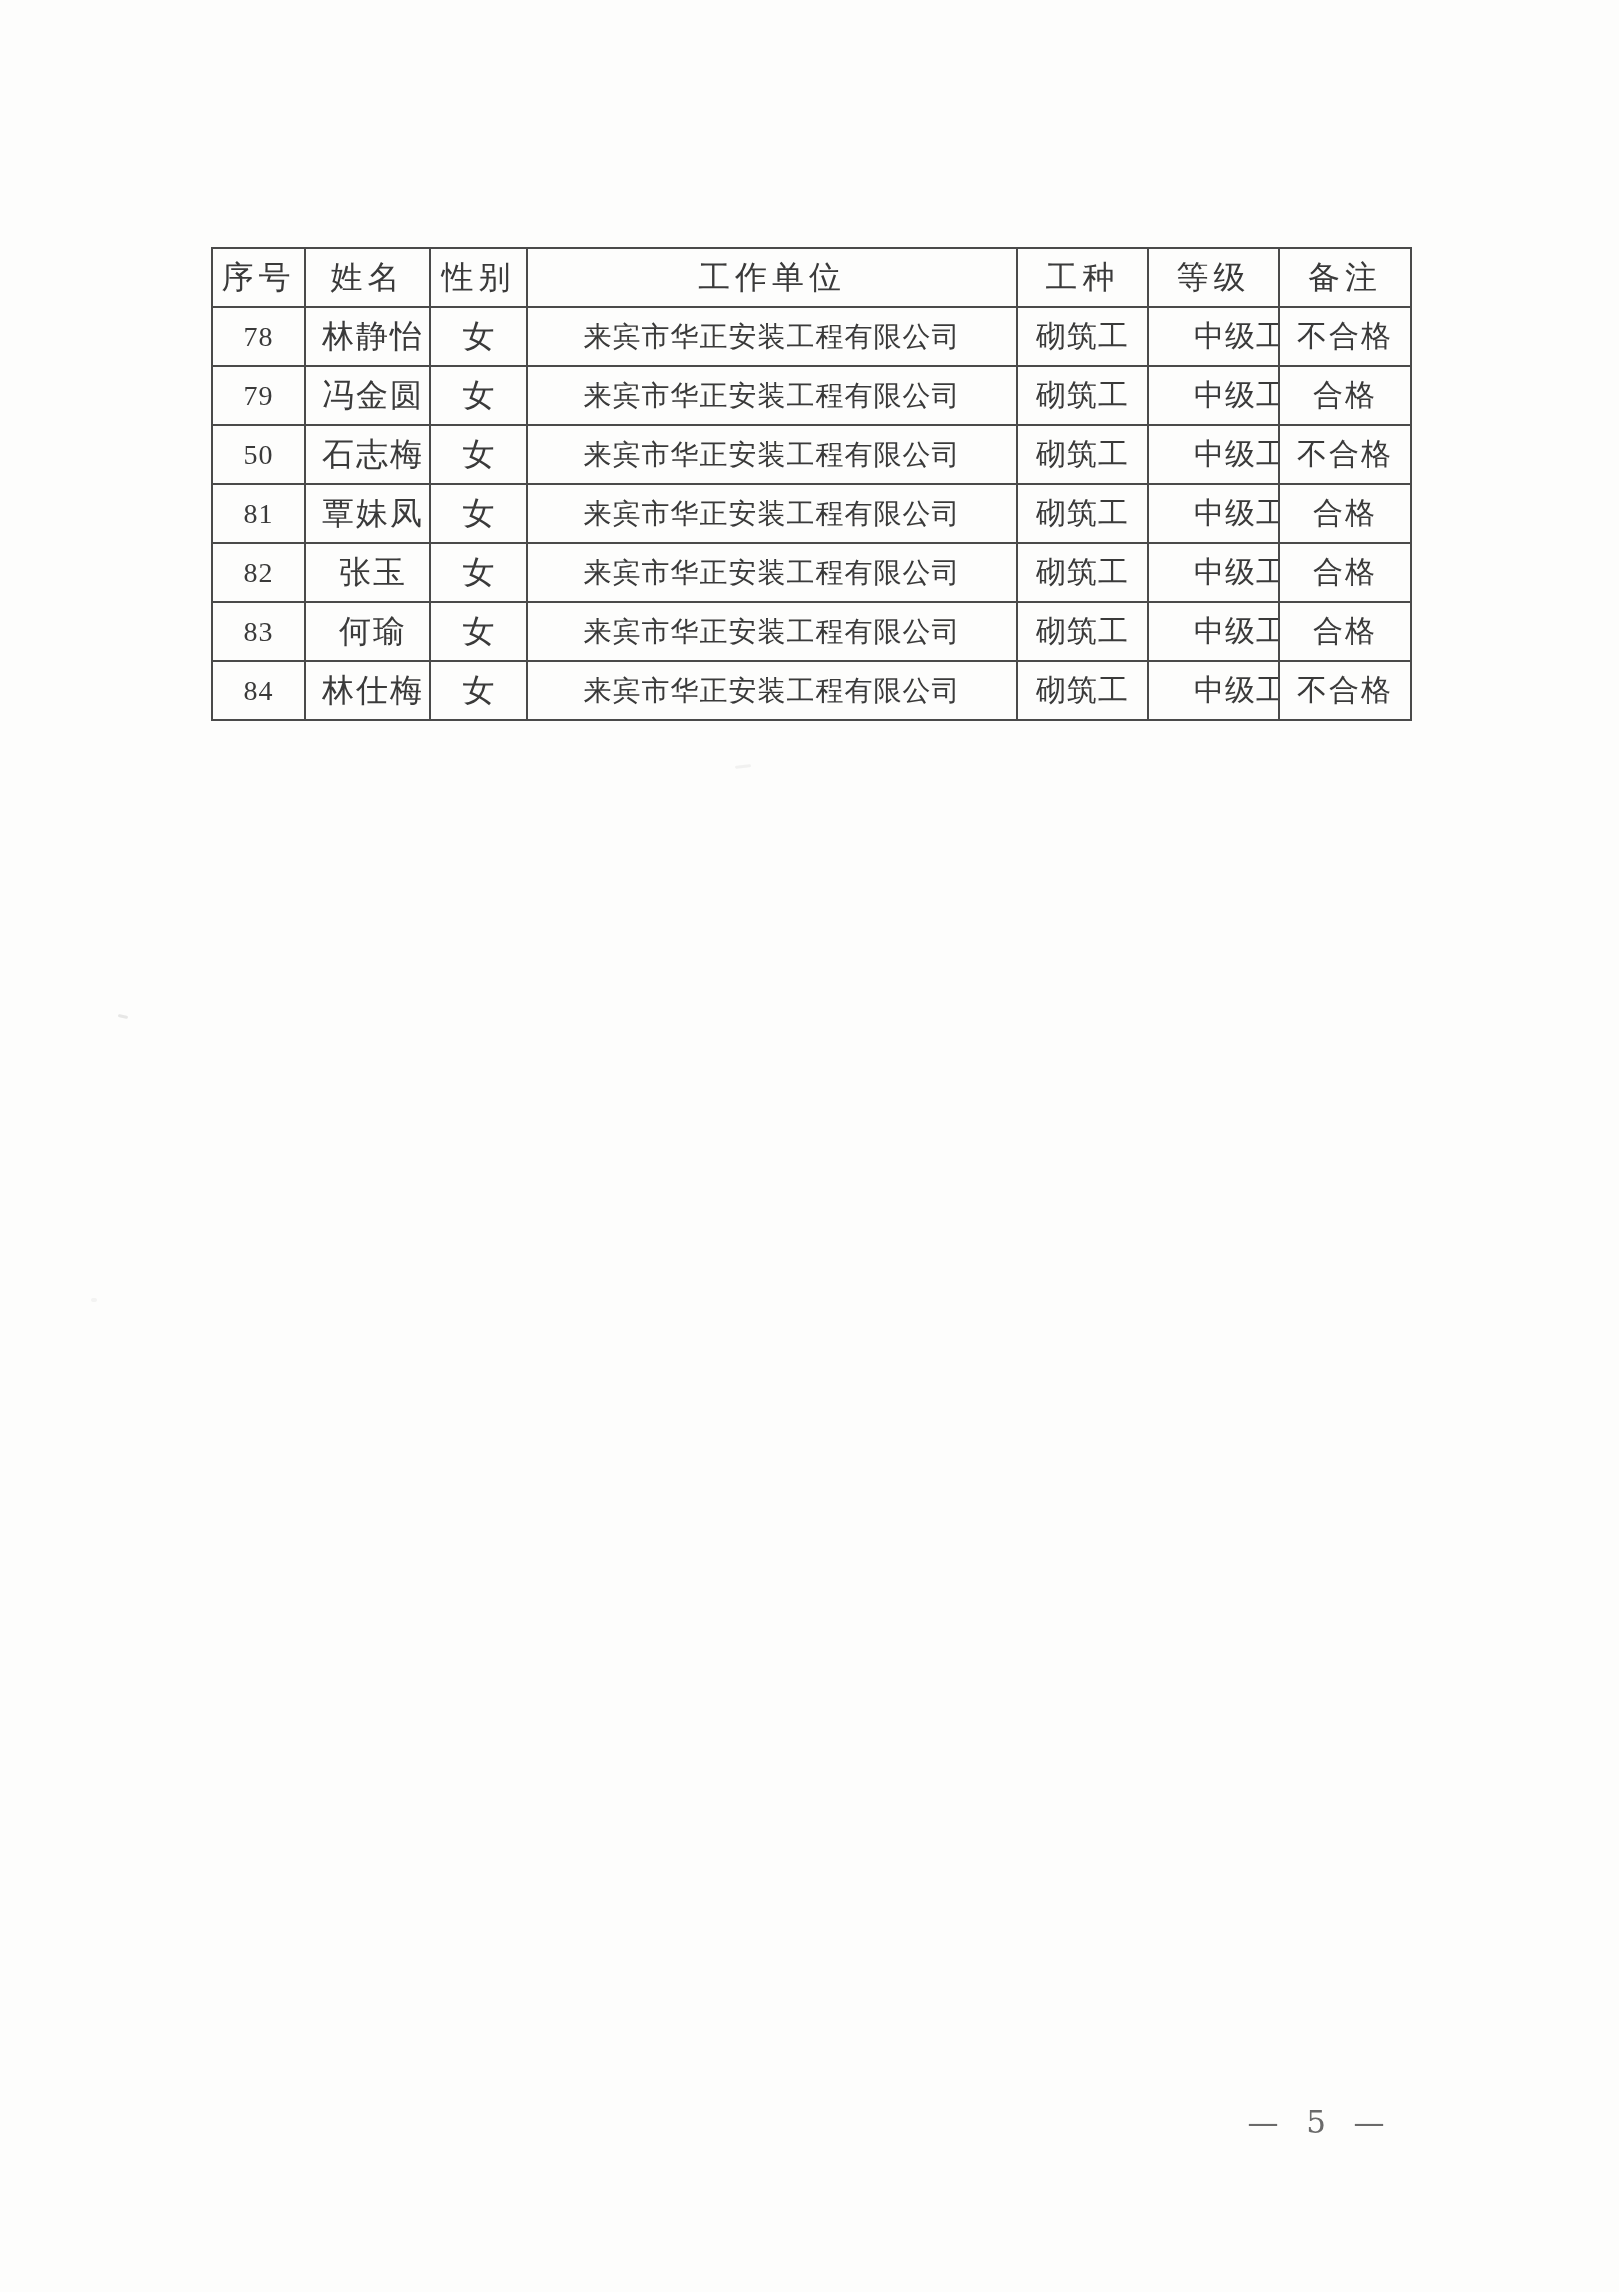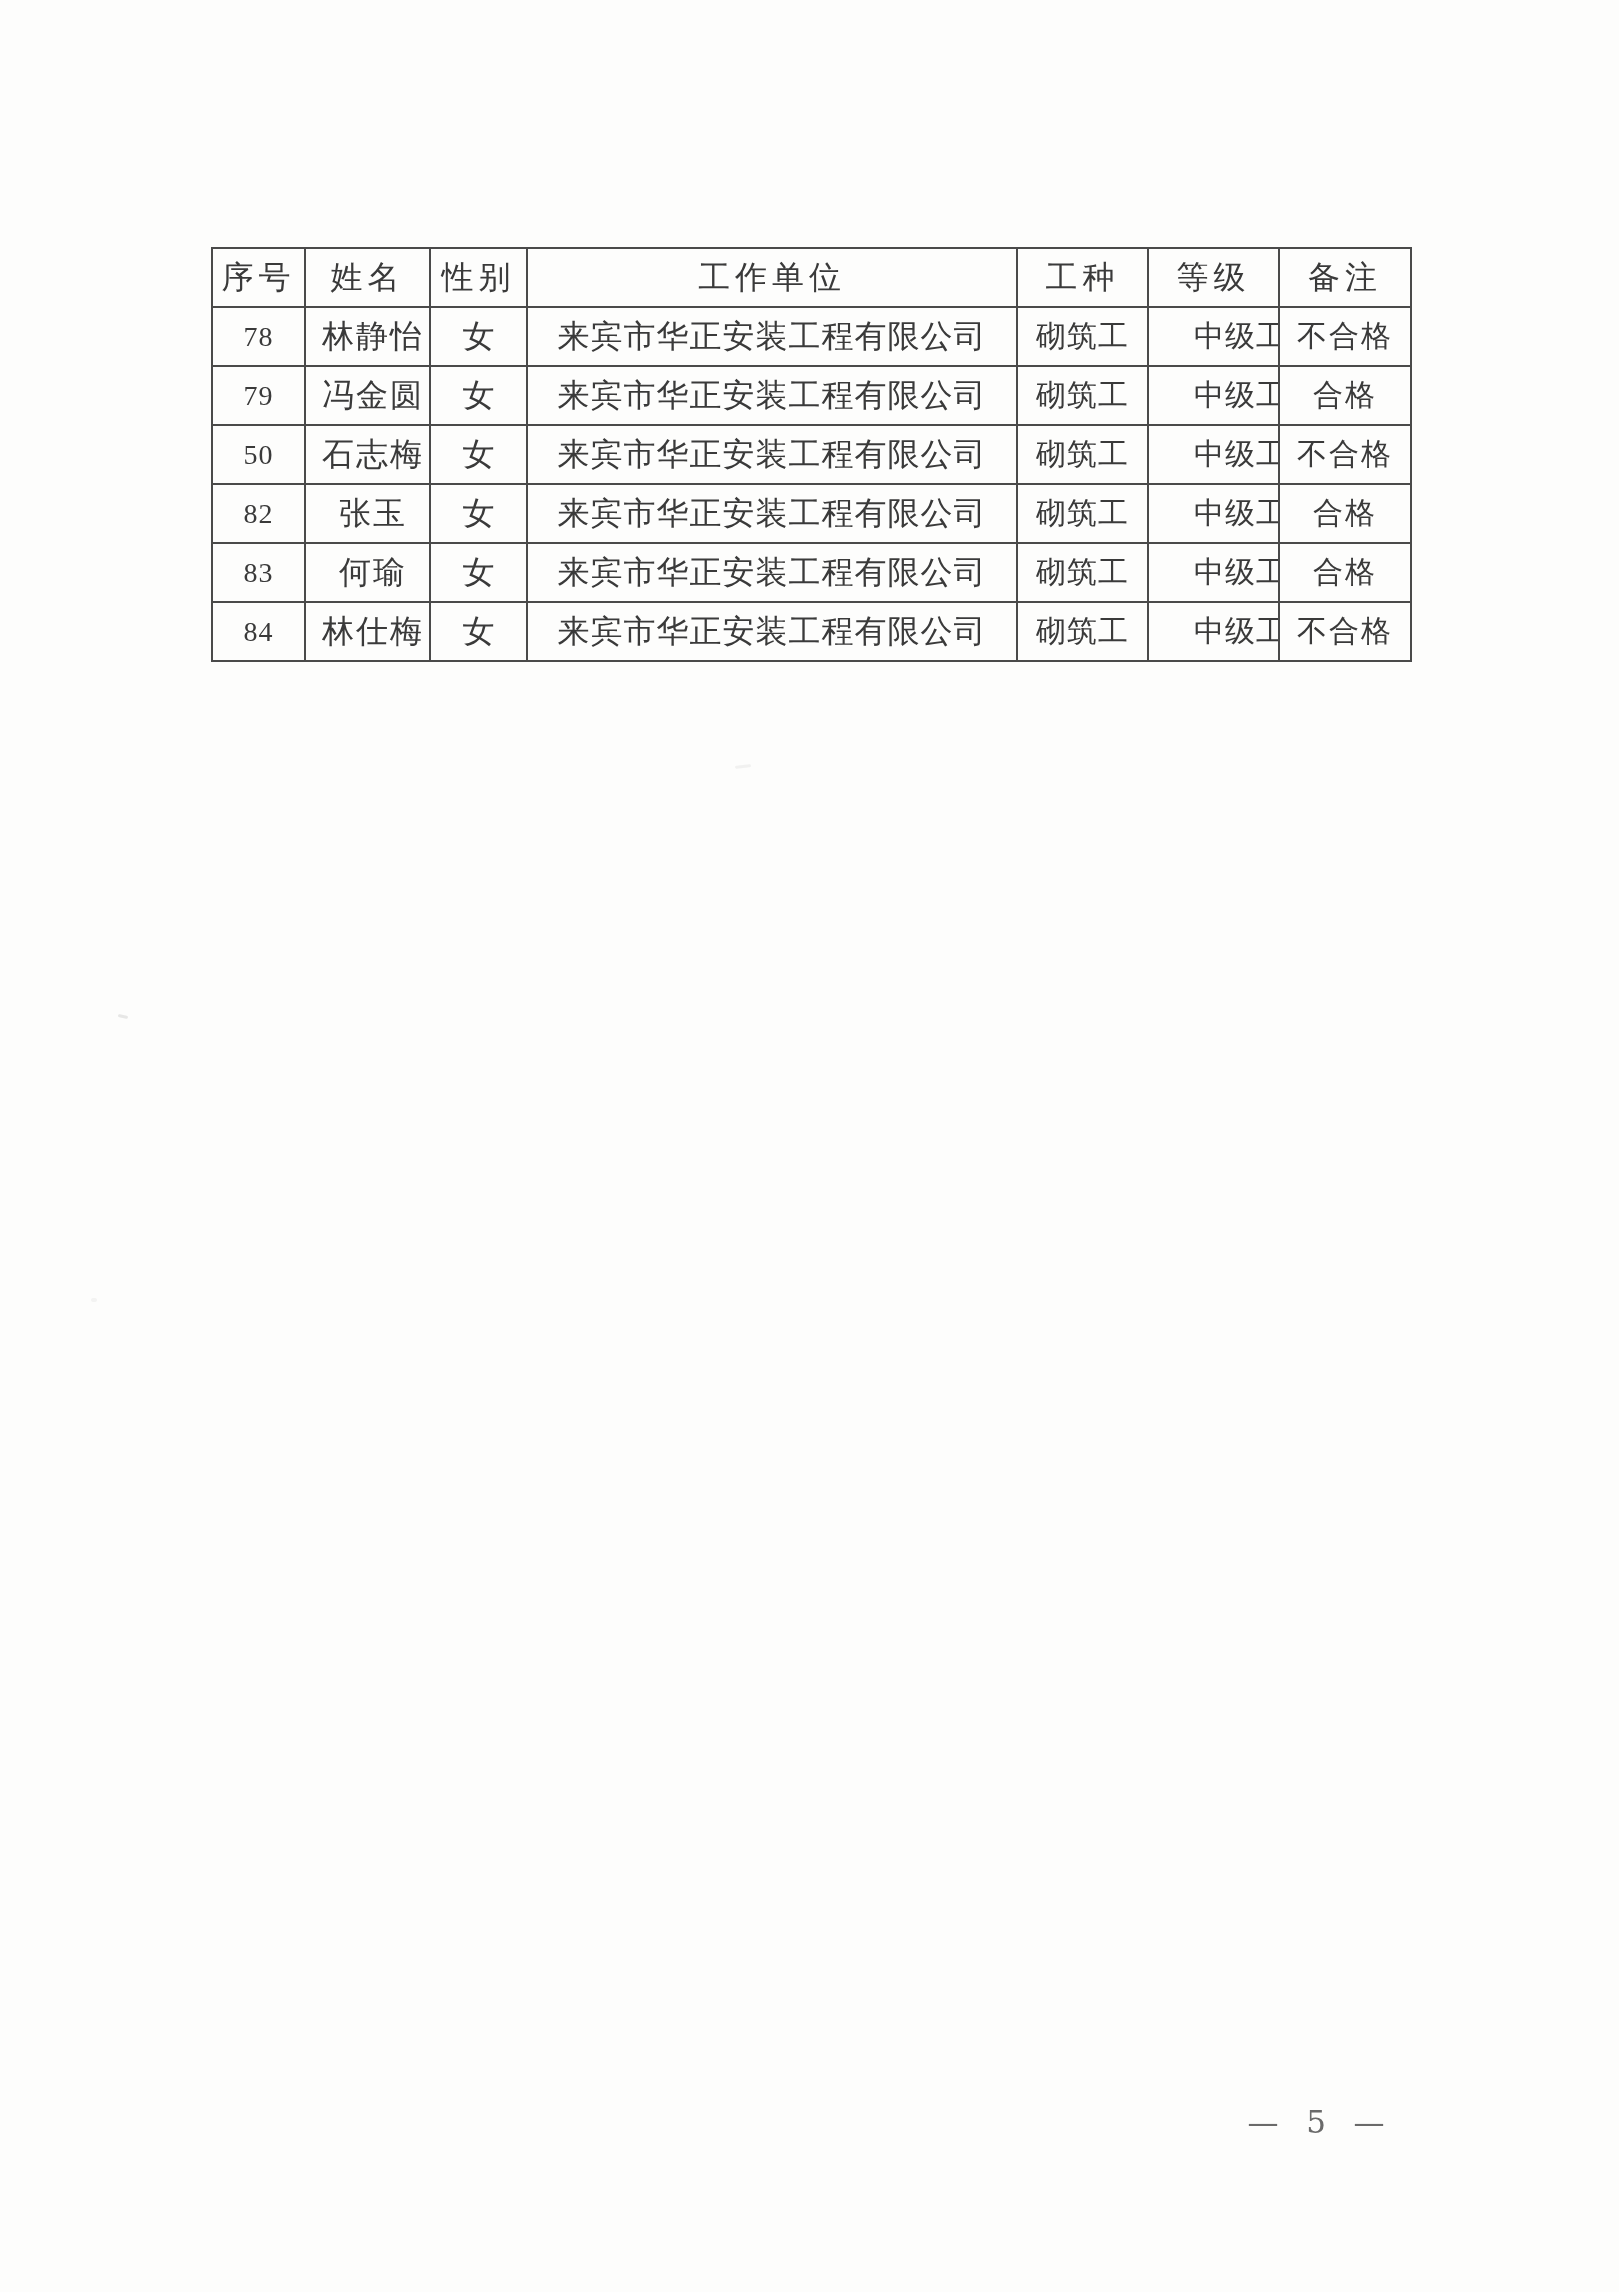--- a/index.html
+++ b/index.html
@@ -43,21 +43,21 @@
     margin-left: 40px;
   }
   table.results { border: 2.5px solid var(--line); }
   th.hdr {
     font-size: 32px;
     letter-spacing: 4.9px;
   }
   td.c-no    { font-size: 28px; letter-spacing: 1px; }
   td.c-name  { font-size: 32px; letter-spacing: 2px; padding-left: 11px; }
   td.c-sex   { font-size: 32px; }
-  td.c-unit  { font-size: 32px; letter-spacing: 1px; font-family: Liberation Serif, serif; }
+  td.c-unit  { font-size: 28px; letter-spacing: 1px; font-family: Liberation Serif, serif; }
   td.c-trade { font-size: 30px; letter-spacing: 1px; }
   td.c-grade { font-size: 30px; letter-spacing: 1px; padding-left: 45px; }
   td.c-mark  { font-size: 30px; letter-spacing: 2px; }
 
   .col-no    { width: 93px;  }
   .col-name  { width: 125px; }
   .col-sex   { width: 97px;  }
   .col-unit  { width: 490px; }
   .col-trade { width: 131px; }
   .col-grade { width: 131px; }
@@ -137,20 +137,29 @@
       <tr>
         <td class="c-no">50</td>
         <td class="c-name">石志梅</td>
         <td class="c-sex">女</td>
         <td class="c-unit">来宾市华正安装工程有限公司</td>
         <td class="c-trade">砌筑工</td>
         <td class="c-grade">中级工</td>
         <td class="c-mark">不合格</td>
       </tr>
       <tr>
+        <td class="c-no">81</td>
+        <td class="c-name">覃妹凤</td>
+        <td class="c-sex">女</td>
+        <td class="c-unit">来宾市华正安装工程有限公司</td>
+        <td class="c-trade">砌筑工</td>
+        <td class="c-grade">中级工</td>
+        <td class="c-mark">合格</td>
+      </tr>
+      <tr>
         <td class="c-no">82</td>
         <td class="c-name">张玉</td>
         <td class="c-sex">女</td>
         <td class="c-unit">来宾市华正安装工程有限公司</td>
         <td class="c-trade">砌筑工</td>
         <td class="c-grade">中级工</td>
         <td class="c-mark">合格</td>
       </tr>
       <tr>
         <td class="c-no">83</td>

